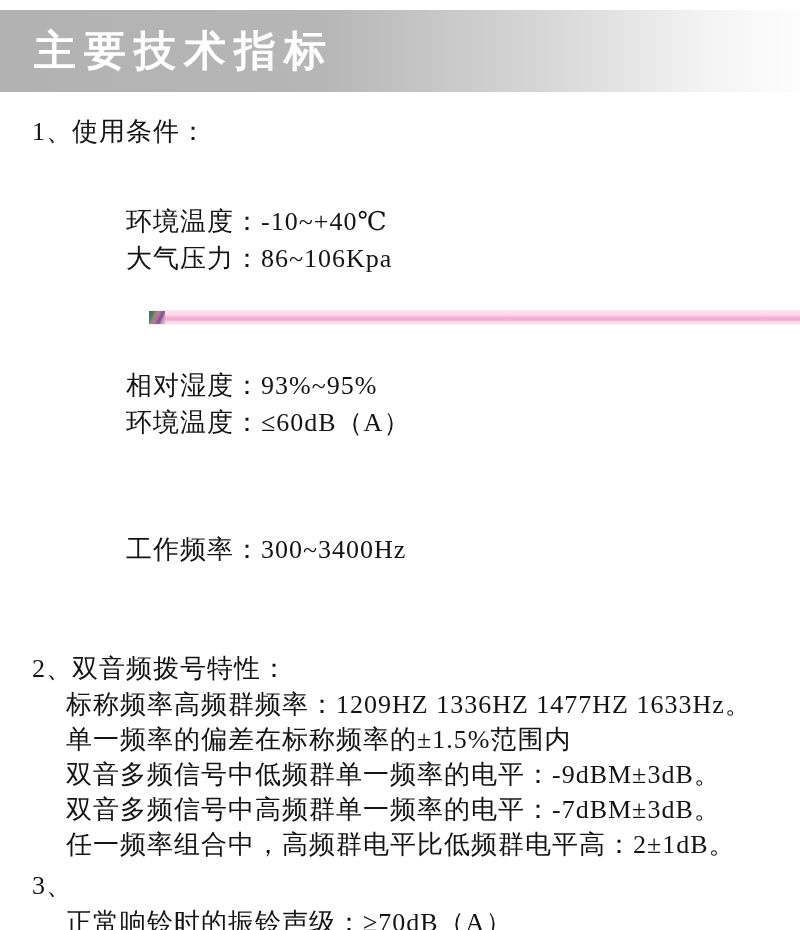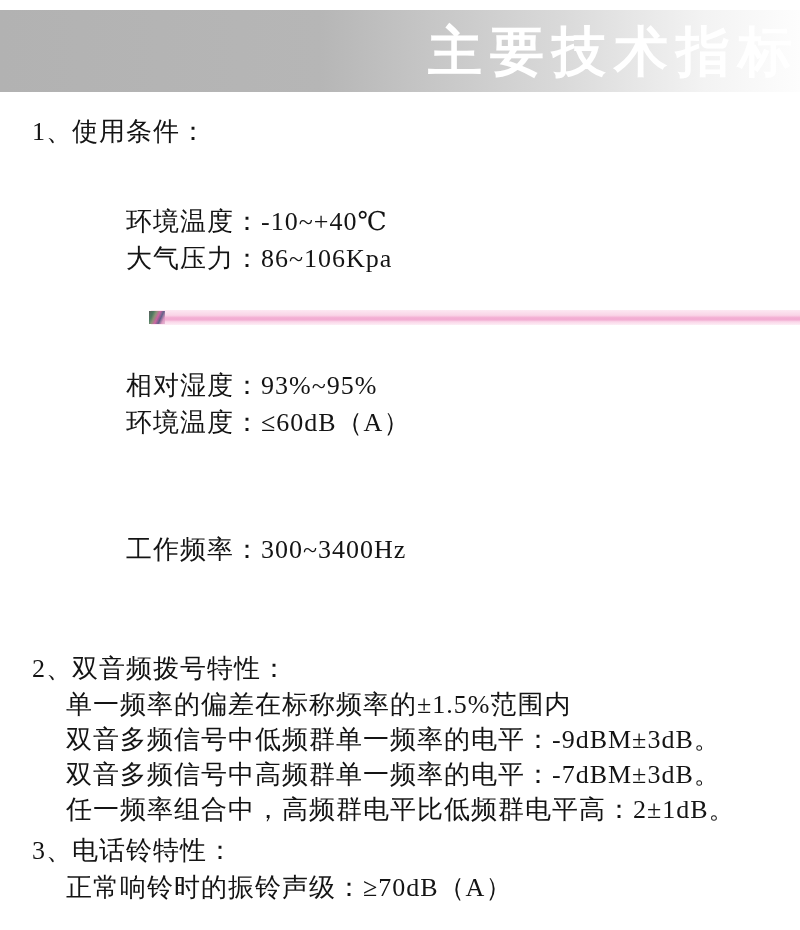--- a/index.html
+++ b/index.html
@@ -15,27 +15,26 @@
 
   
   .banner {
     margin-top: 10px;
     height: 82px;
     background: linear-gradient(90deg, #b2b2b2 0%, #b6b6b6 40%, #d9d9d9 70%, #f3f3f3 88%, #fdfdfd 100%);
   }
   .banner .title {
     font-family: "Liberation Sans", "DejaVu Sans", sans-serif;
     font-weight: 700;
-    font-size: 54px;
+    font-size: 42px;
     line-height: 82px;
     letter-spacing: 8px;
     color: #ffffff;
     padding-left: 34px;
     white-space: nowrap;
-    text-align: right;
   }
 
   
   .content {
     margin-left: 32px;
     margin-right: 16px;
     font-size: 26px;
     letter-spacing: 1px;
   }
   .sec-header { display: flex; line-height: 37px; white-space: pre-wrap; }
@@ -106,30 +105,30 @@
         <span class="col-left">工作频率：300~3400Hz</span>
         <span></span>
       </div>
     </div>
 
     <div class="sec2">
       <div class="sec-header">
         <span class="sec-num">2、</span>
         <span>双音频拨号特性：</span>
       </div>
+      <div class="line">标称频率高频群频率：1209HZ 1336HZ 1477HZ 1633Hz。</div>
       <div class="line">单一频率的偏差在标称频率的±1.5%范围内</div>
       <div class="line">双音多频信号中低频群单一频率的电平：-9dBM±3dB。</div>
       <div class="line">双音多频信号中高频群单一频率的电平：-7dBM±3dB。</div>
       <div class="line">任一频率组合中，高频群电平比低频群电平高：2±1dB。</div>
     </div>
 
     <div class="sec3">
       <div class="sec-header">
         <span class="sec-num">3、</span>
-        <span>电话铃特性：</span>
       </div>
       <div class="line">正常响铃时的振铃声级：≥70dB（A）</div>
     </div>
 
   </div>
 
   <div class="stripe"></div>
   <div class="glitch"></div>
 
 </div>

